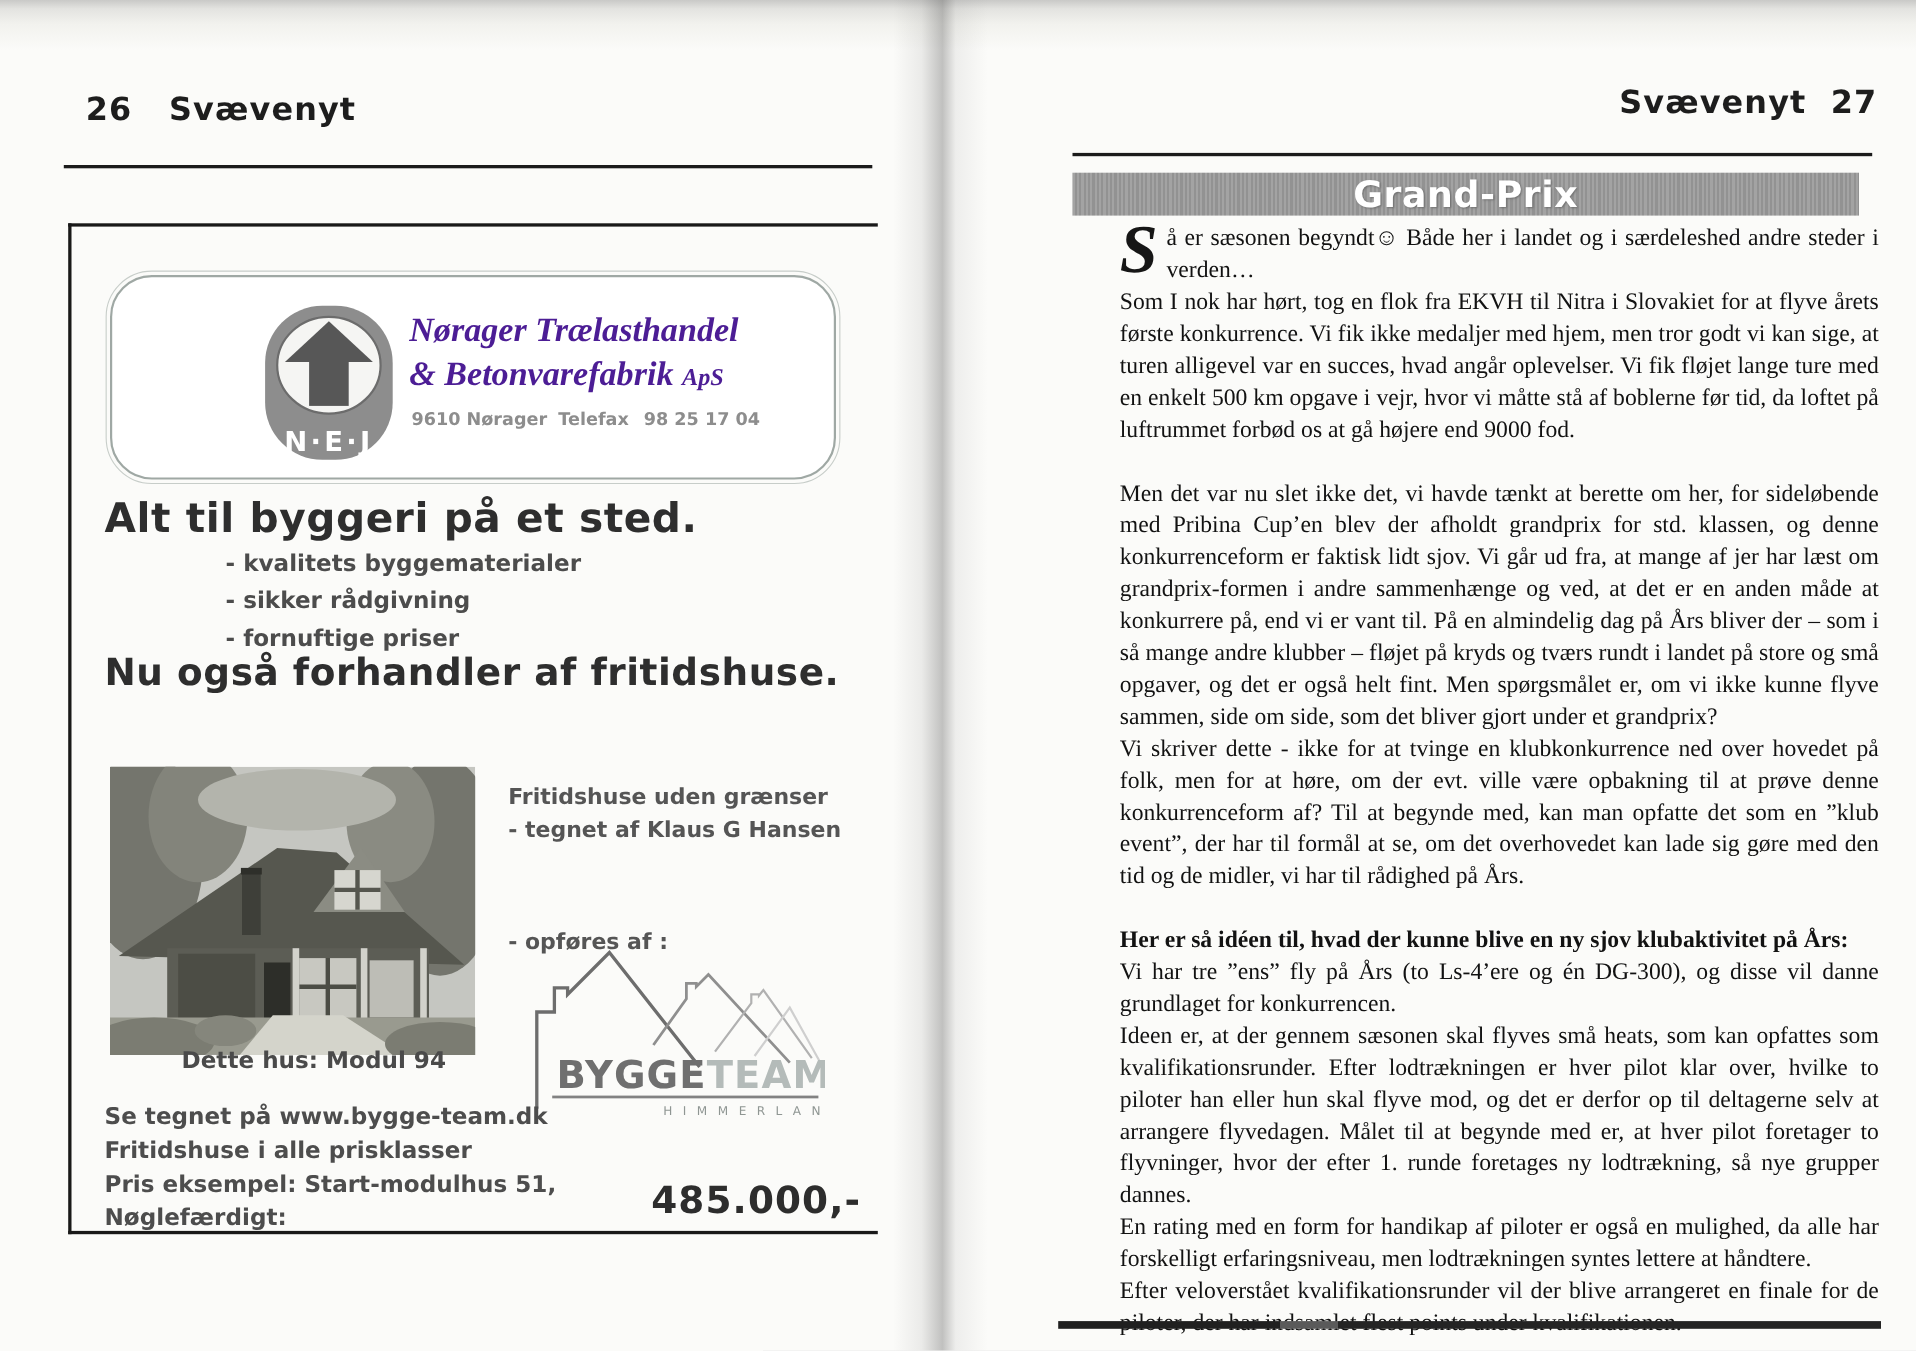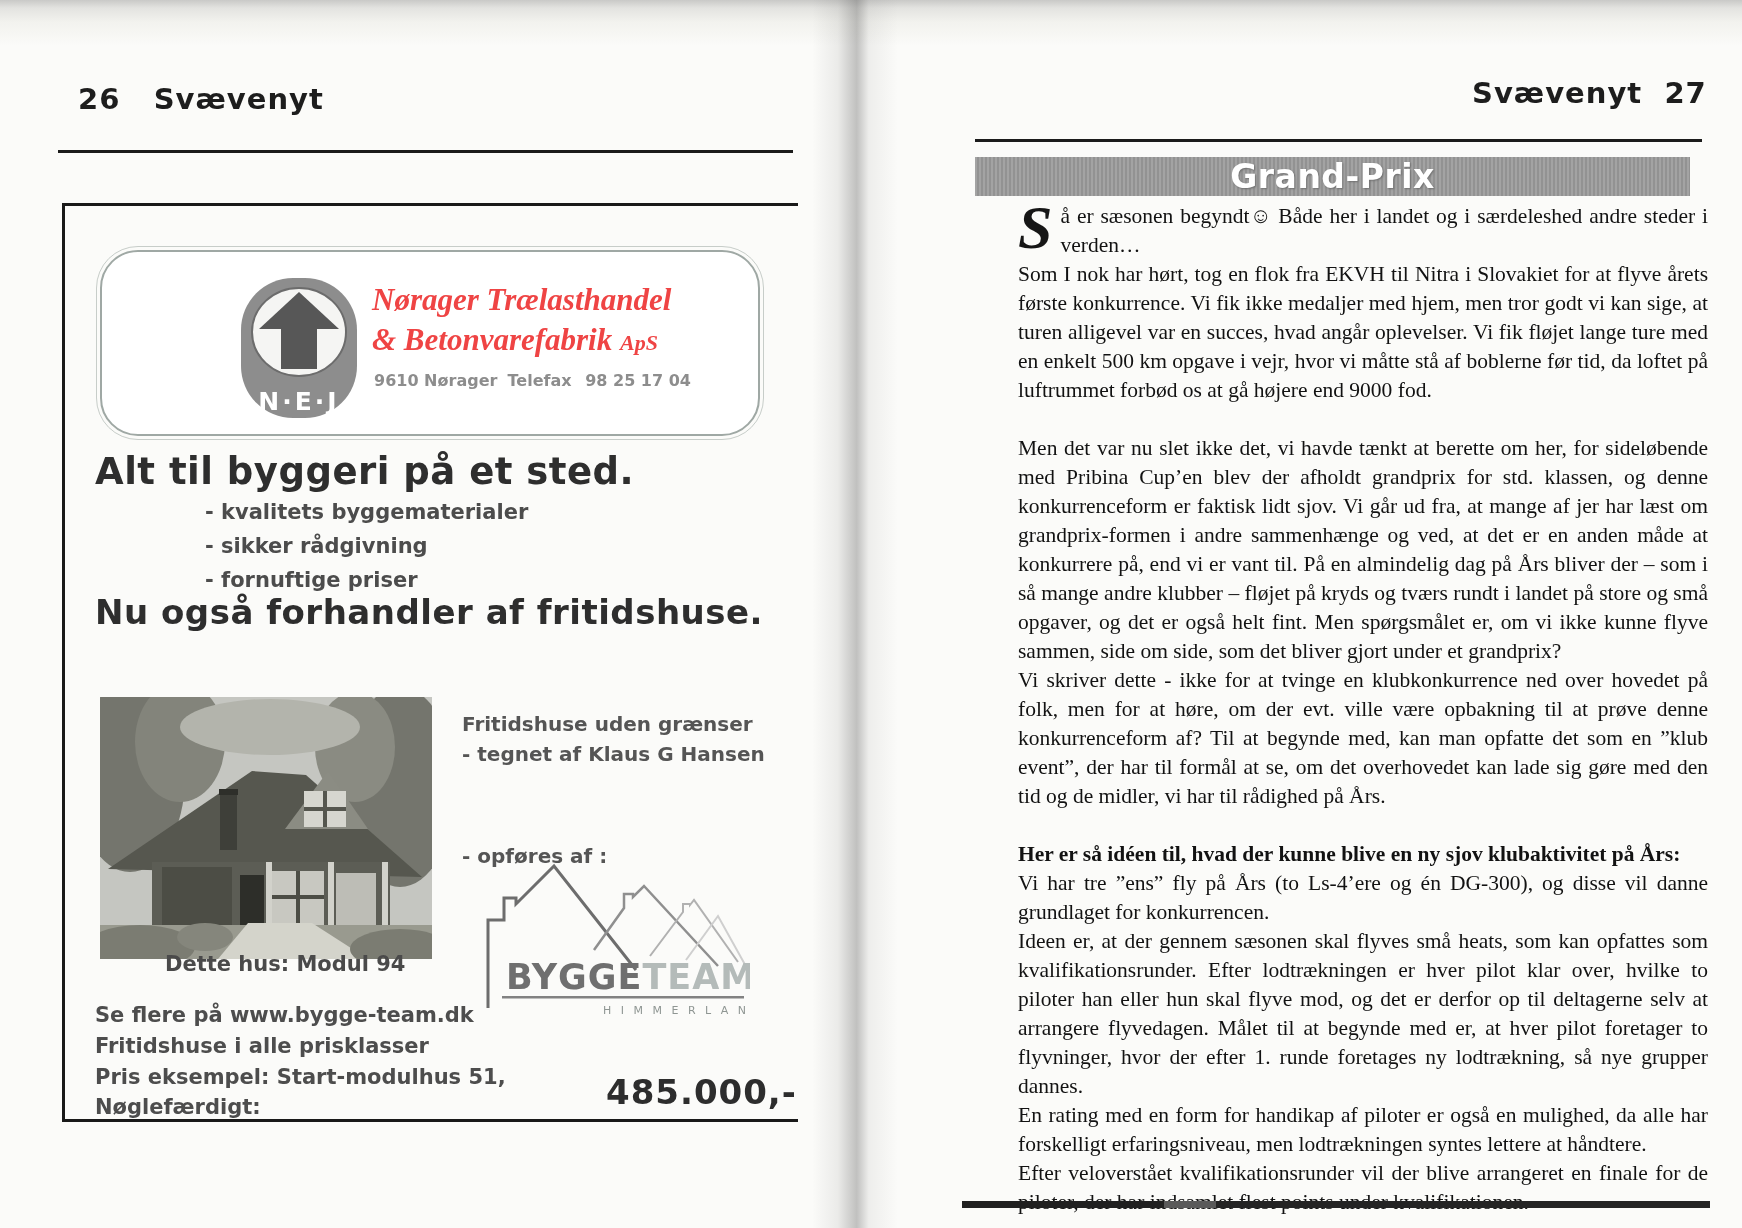--- a/index.html
+++ b/index.html
@@ -12,21 +12,21 @@
   .fold{left:812px;top:0;width:86px;height:1228px;
     background:linear-gradient(90deg,rgba(0,0,0,0) 0%,rgba(90,90,90,.10) 30%,rgba(80,80,80,.34) 52%,rgba(140,140,140,.12) 66%,rgba(0,0,0,0) 100%);}
   
   .pg-head{font-weight:bold;font-size:29px;color:#1d1d1d;letter-spacing:1px;}
   .rule{background:#1b1b1b;height:3px;}
   
   .ad-frame{left:62px;top:203px;width:733px;height:913px;
     border-left:3px solid #191919;border-top:3px solid #191919;border-bottom:3px solid #191919;}
   .logo-box{left:100px;top:250px;width:656px;height:182px;border:2px solid #9fa8a4;border-radius:38px;
     outline:1px solid #c7cdc9;outline-offset:3px;background:#fff;}
-  .company{font-family:"Liberation Serif",serif;font-style:italic;font-weight:bold;color:#ef4444;
+  .company{font-family:"Liberation Serif",serif;font-style:italic;font-weight:bold;color:#4c1d95;
     font-size:31px;line-height:40px;}
   .company .aps{font-size:22px;}
   .addr{font-size:16px;font-weight:600;color:#8d8d8d;line-height:25px;}
   .addr .col2{display:inline-block;width:128px;}
   .addr .col3{display:inline-block;width:72px;}
   .ad-h1{font-weight:bold;font-size:37px;color:#2e2e2e;letter-spacing:.5px;}
   .bullets{font-weight:bold;font-size:21px;color:#4c4c4c;line-height:34px;}
   .ad-h2{font-weight:bold;font-size:34px;color:#2e2e2e;letter-spacing:.5px;}
   .brandline{font-weight:bold;font-size:50px;color:#9b9b9b;letter-spacing:0px;}
   .rc{font-weight:bold;font-size:20px;color:#555;}
@@ -141,26 +141,26 @@
     <text x="28" y="139" font-family="DejaVu Sans, sans-serif" font-weight="bold" font-size="35" letter-spacing="1">
       <tspan fill="#6f6f6f">BYGGE</tspan><tspan fill="#b4bbb9">TEAM</tspan>
     </text>
     <rect x="24" y="146" width="242" height="2.5" fill="#828282"></rect>
     <text x="125" y="164" font-family="DejaVu Sans, sans-serif" font-size="11" letter-spacing="3" fill="#8f9693">H I M M E R L A N D</text>
   </svg>
 
   <div class="abs caption" style="left:165px;top:952px;">Dette hus: Modul 94</div>
 
   <div class="abs footerlines" style="left:95px;top:1000px;">
-    <div>Se flere på www.bygge-team.dk</div>
+    <div>Se tegnet på www.bygge-team.dk</div>
     <div>Fritidshuse i alle prisklasser</div>
     <div>Pris eksempel: Start-modulhus 51,</div>
   </div>
   <div class="abs footerlines" style="left:95px;top:1092px;">Nøglefærdigt:</div>
-  <div class="abs price" style="left:606px;top:1072px;">485.000,-</div>
+  <div class="abs price" style="left:592px;top:1072px;">485.000,-</div>
 
   <div class="abs fold"></div>
 
   <div class="abs pg-head" style="left:1472px;top:76px;">
     <span>Svævenyt</span>&nbsp;
     <span>27</span>
   </div>
   <div class="abs rule" style="left:975px;top:139px;width:727px;"></div>
 
   <div class="abs banner">

